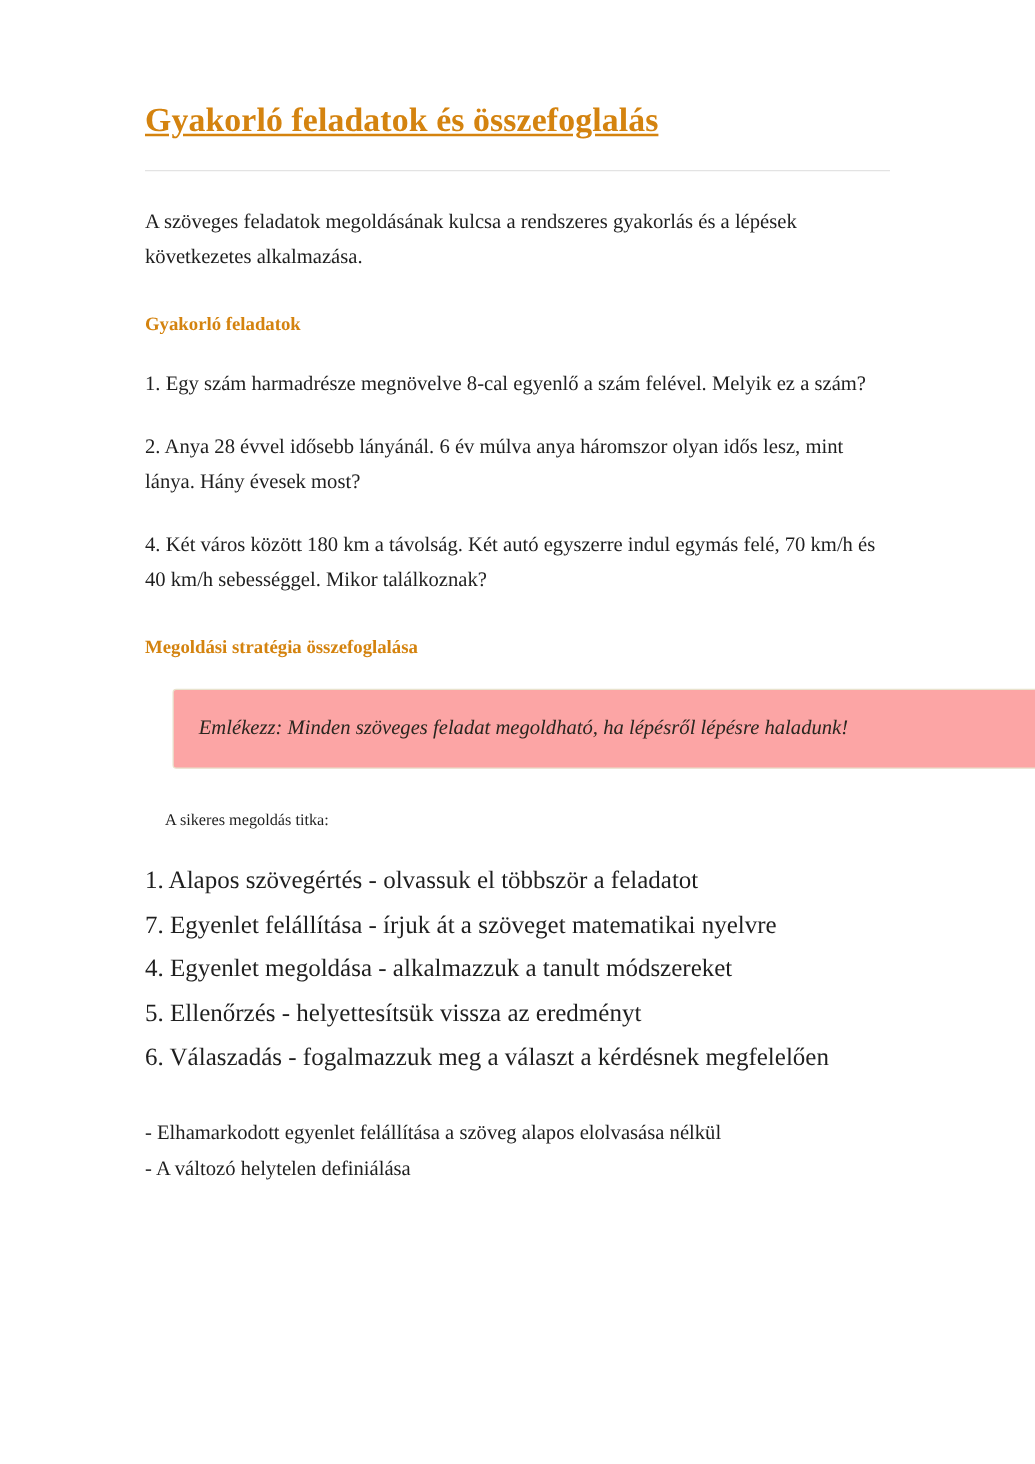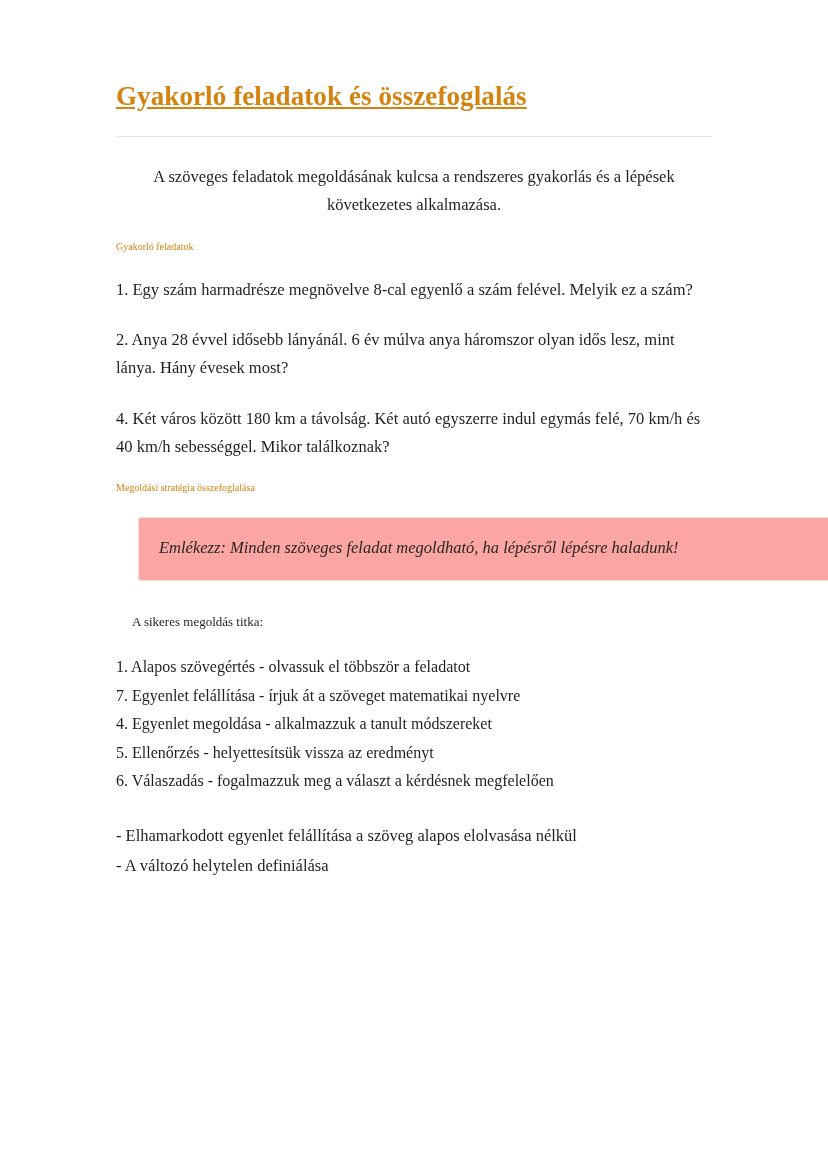--- a/index.html
+++ b/index.html
@@ -33,27 +33,26 @@
   .title-rule {
     border: 0;
     border-top: 1px solid #e3e3e3;
     margin: 22px 0 0 0;
   }
   p.body-text {
     font-size: 16.5px;
     line-height: 1.72;
     margin: 26px 0 0 0;
     color: #1f1f1f;
-    text-align: center;
   }
   h2.section-head {
-    font-size: 10px;
-    font-weight: normal;
+    font-size: 15px;
+    font-weight: bold;
     color: #d4830f;
-    margin: 20px 0 0 0;
+    margin: 30px 0 0 0;
     line-height: 1.4;
   }
   p.problem {
     font-size: 16.5px;
     line-height: 1.72;
     margin: 22px 0 0 0;
   }
   .callout {
     box-sizing: border-box;
     margin: 22px 0 0 22px;
@@ -74,21 +73,21 @@
     font-size: 13px;
     line-height: 1.72;
     margin: 30px 0 0 16px;
   }
   ul.plain-list {
     list-style: none;
     margin: 20px 0 0 0;
     padding: 0;
   }
   ul.plain-list li {
-    font-size: 16px;
+    font-size: 20px;
     line-height: 1.78;
     margin: 0;
   }
   .block-gap {
     margin-top: 26px;
   }
   .mistakes {
     margin: 0;
     padding: 0;
     list-style: none;

